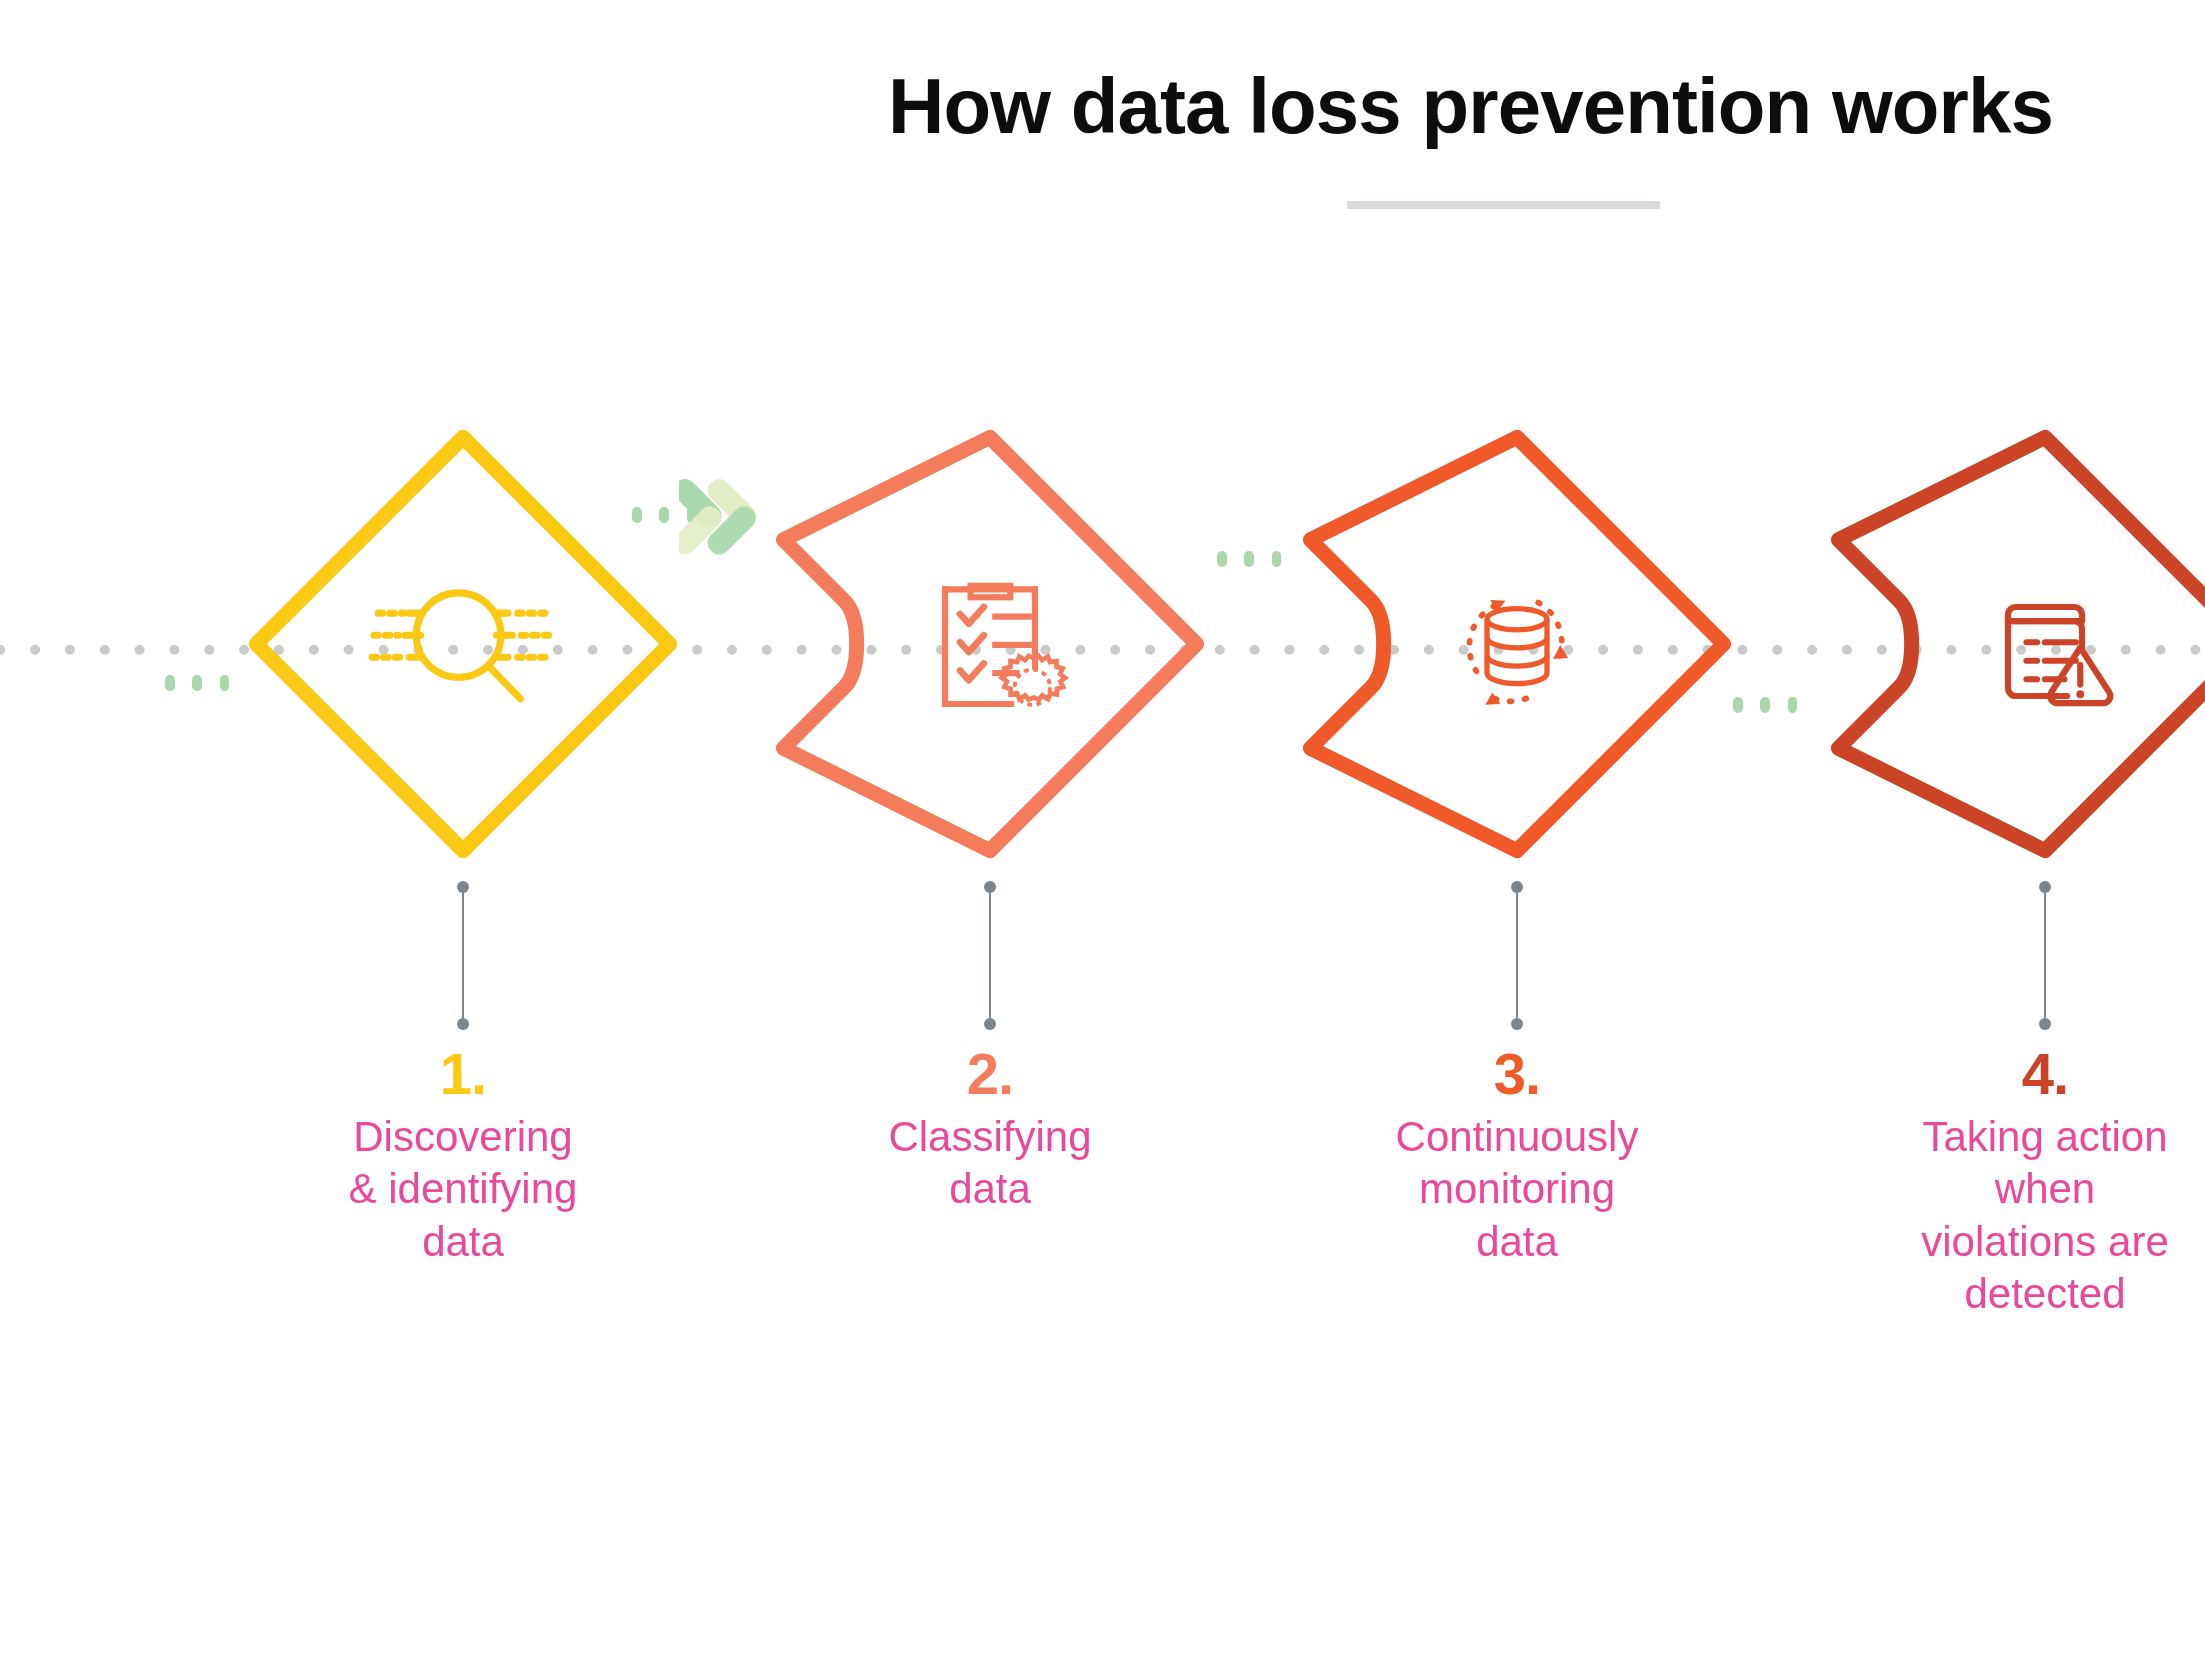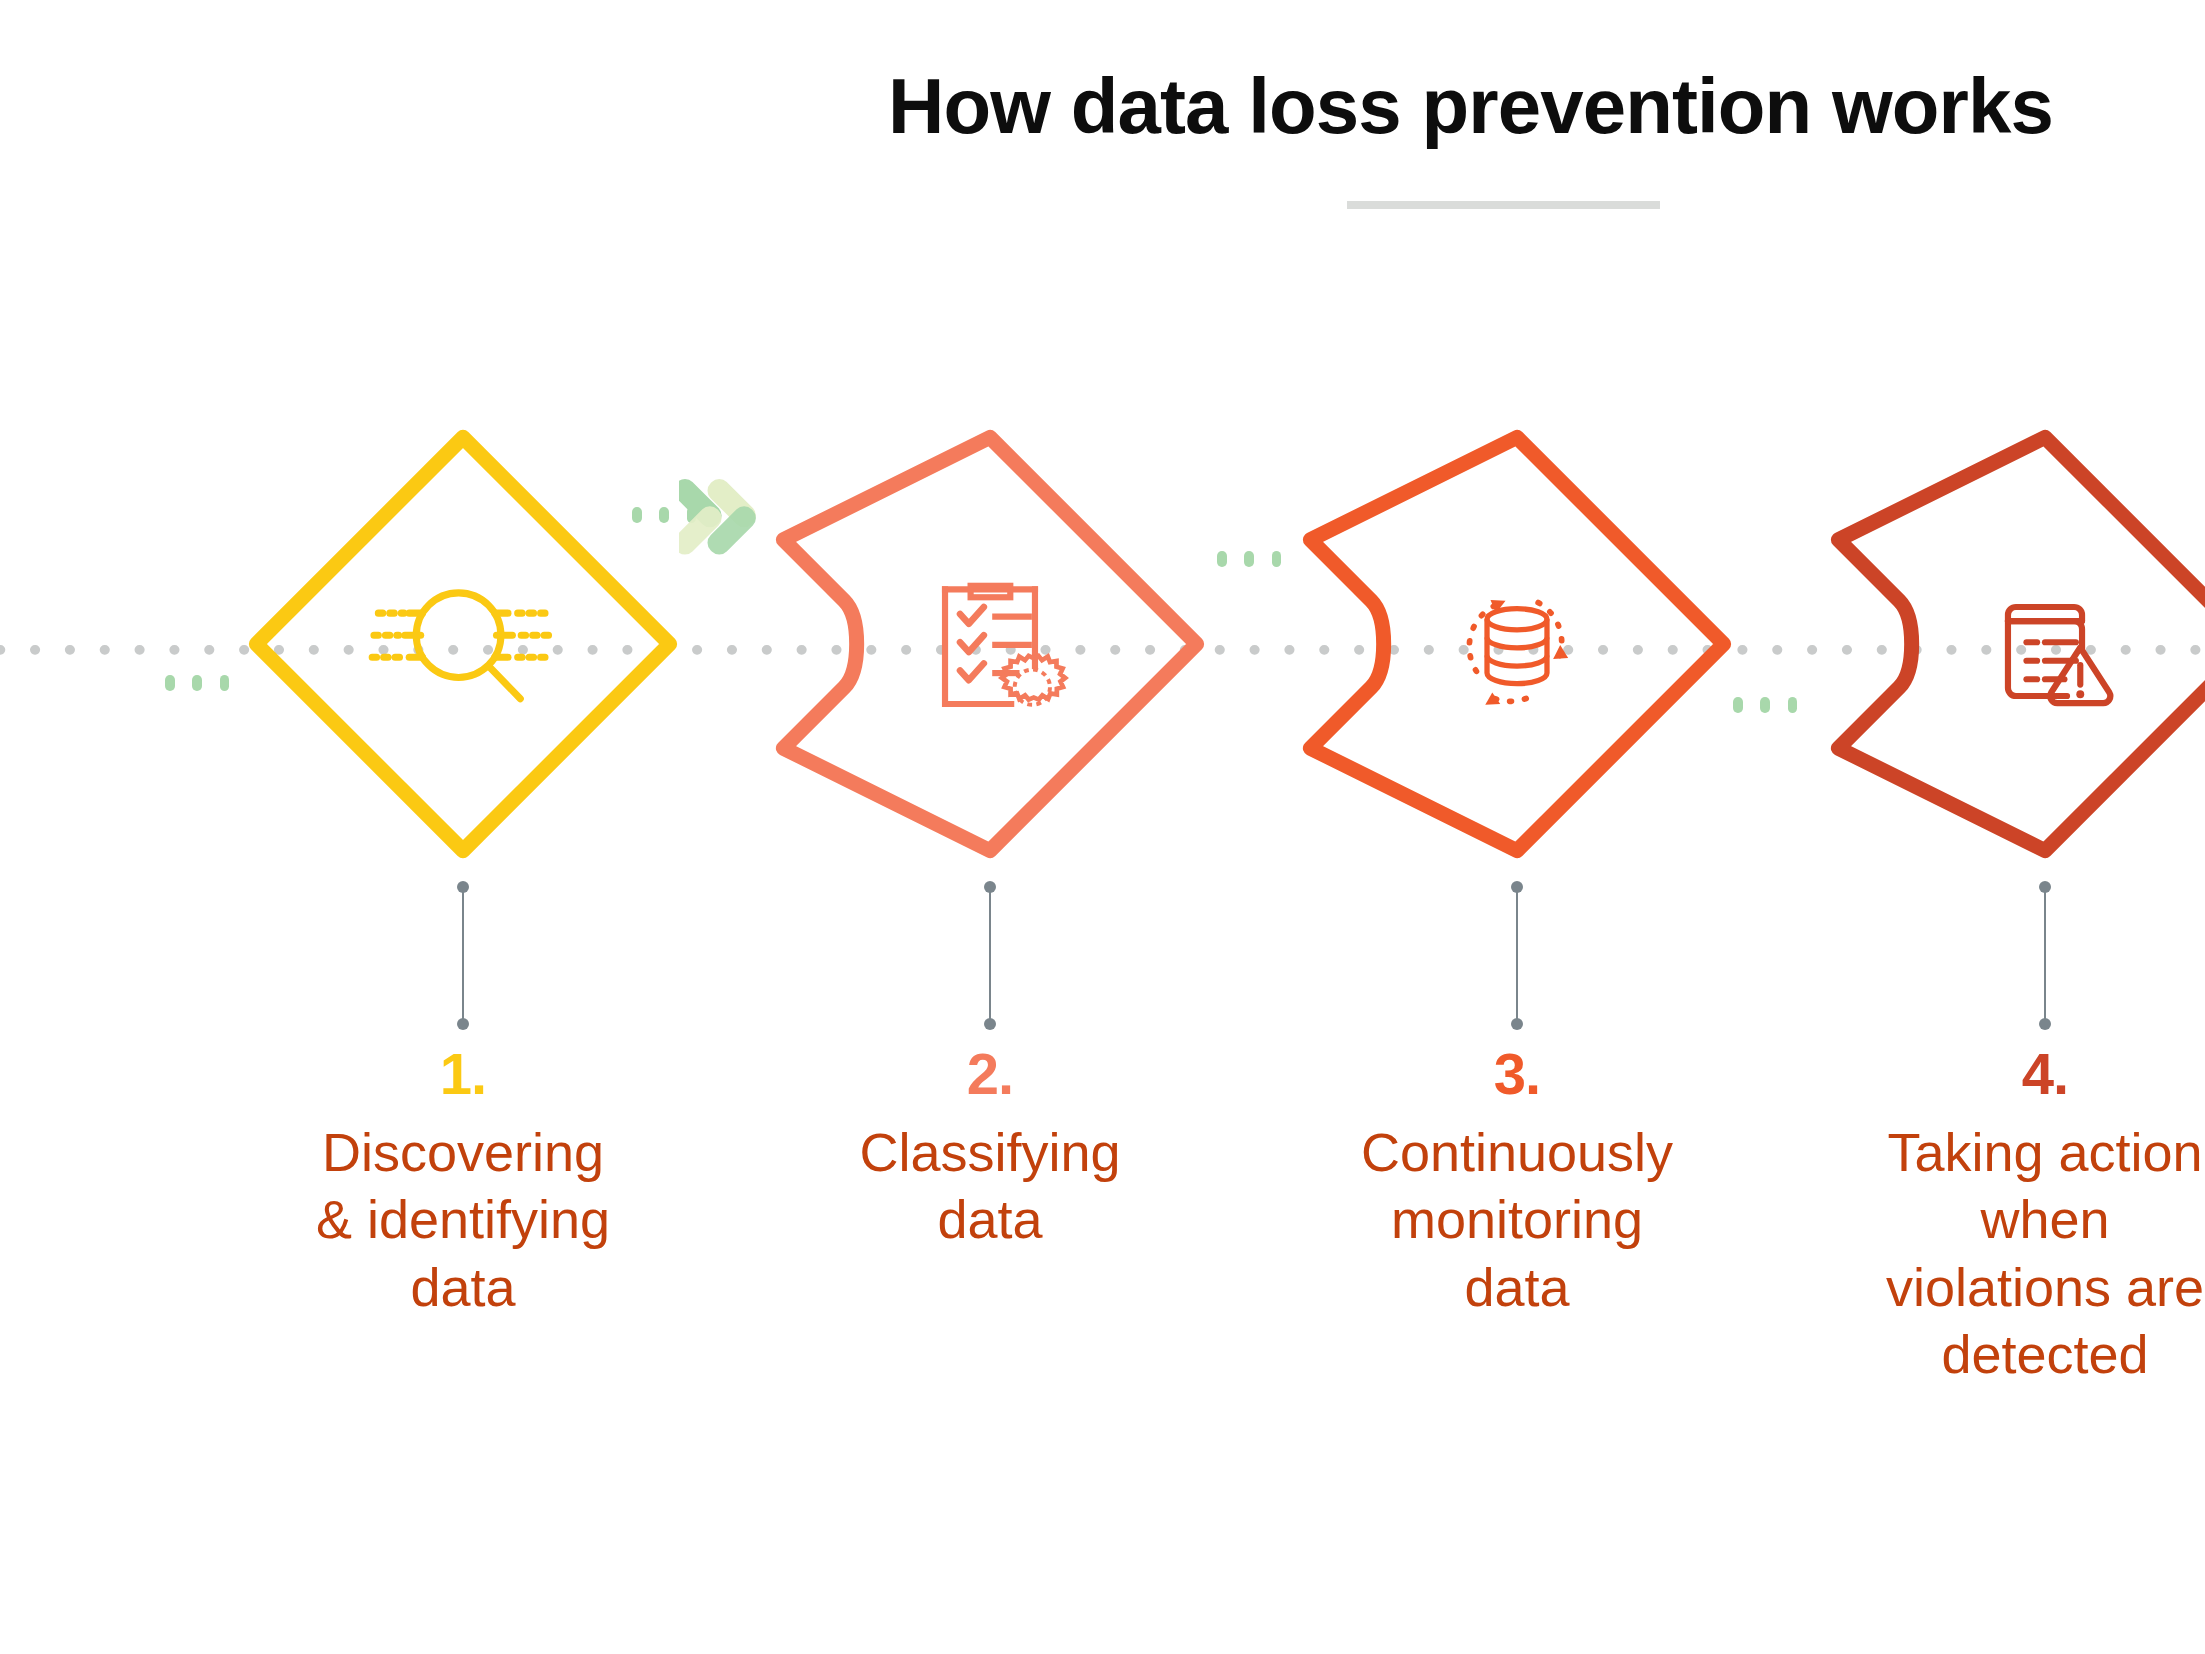--- a/index.html
+++ b/index.html
@@ -56,21 +56,21 @@
   .stem .cap{position:absolute;left:-4px;width:12.3px;height:12.3px;border-radius:50%;background:#7a858c;}
   .stem .cap.top{top:-6.2px;}
   .stem .cap.bot{bottom:-6.2px;}
 
   
   .num{
     margin-top:21px;font-size:58px;font-weight:700;line-height:1;
     letter-spacing:-0.9px;
   }
   .label{
-    margin-top:16px;font-size:54px;font-weight:400;color:#c2410c;
+    margin-top:8px;font-size:42px;font-weight:400;color:#ec4899;
     line-height:1.25;text-align:center;width:445px;
   }
 </style>
 </head>
 <body>
 
 <div class="stage">
 
   <div class="title">How data loss prevention works</div>
   <div class="title-rule"></div>

